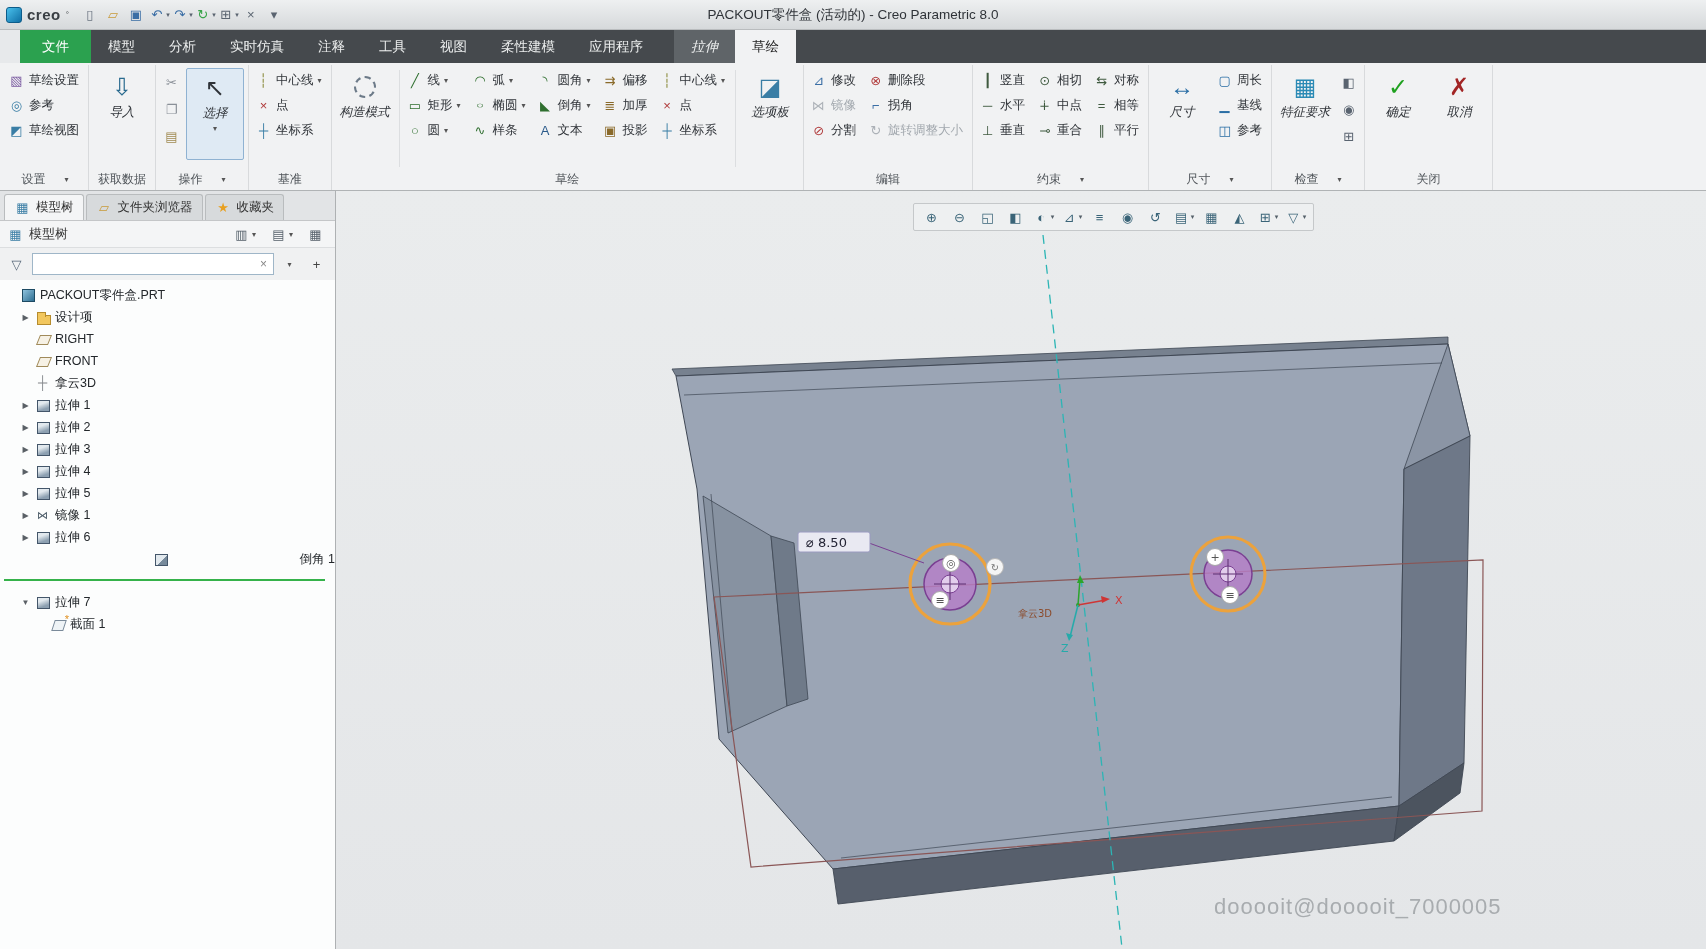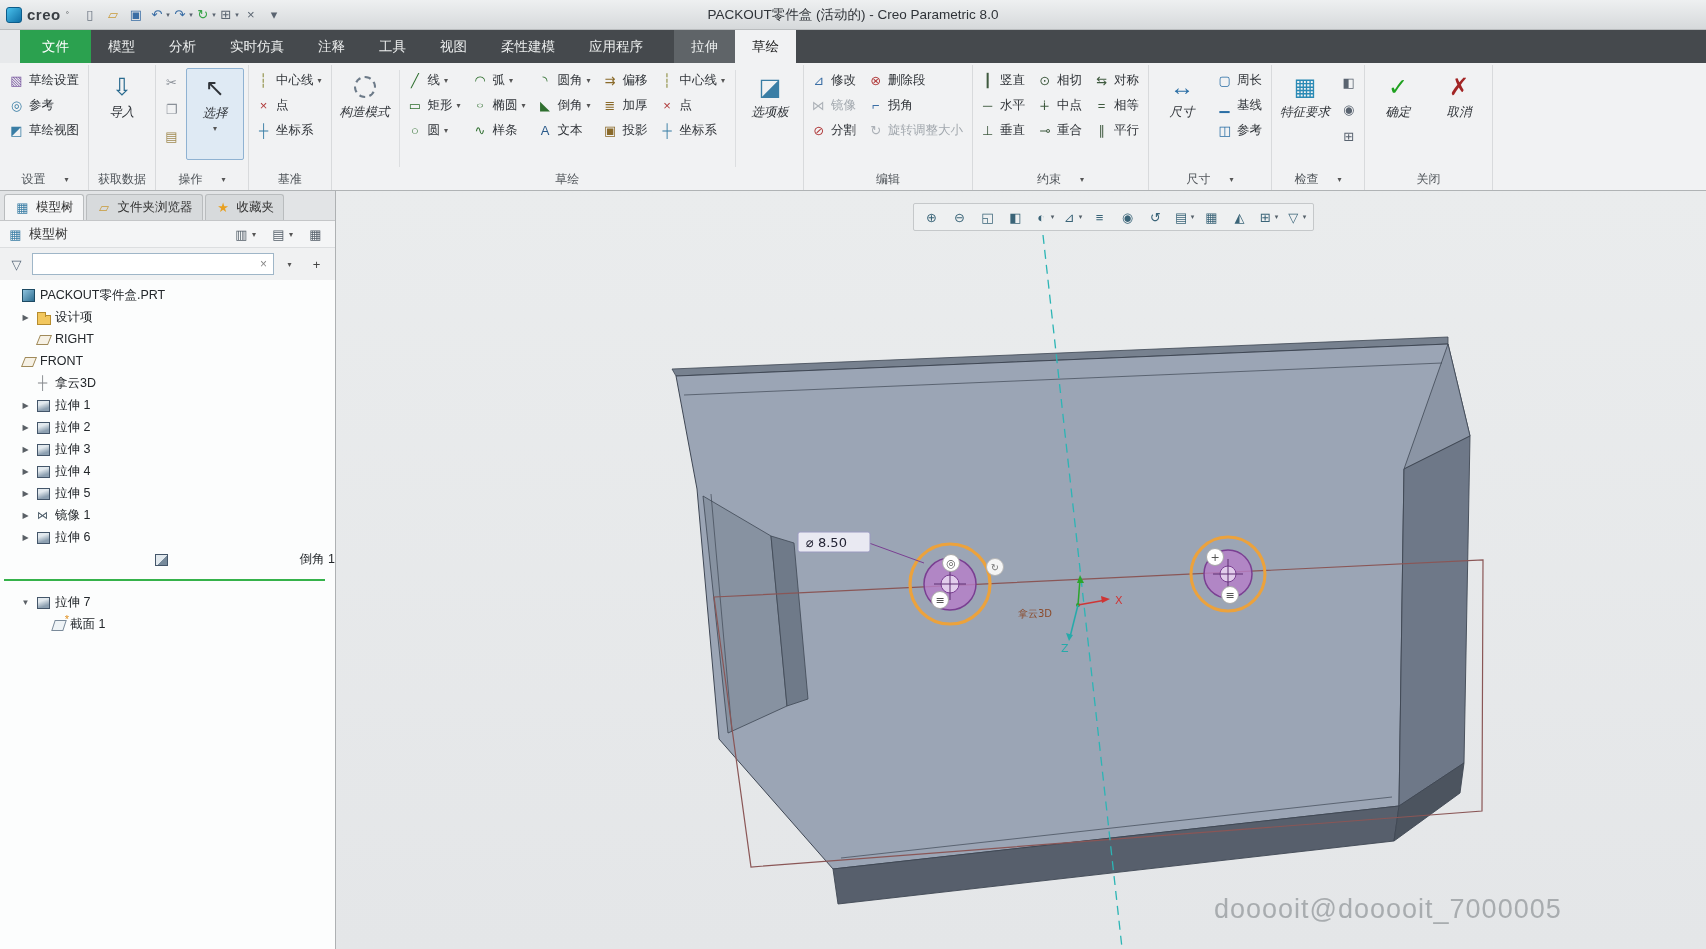--- a/index.html
+++ b/index.html
@@ -20,21 +20,21 @@
   .qat-btn { height:22px; min-width:22px; display:flex; align-items:center; justify-content:center;
     border-radius:2px; font-size:13px; }
   .qcaret { font-size:7px; color:#5a6470; margin-left:1px; }
   .titlebar-title { position:absolute; left:0; right:0; text-align:center; font-size:13.5px;
     color:#2f3338; pointer-events:none; }
 
   
   .tabbar { height:33px; background:#45494d; display:flex; align-items:stretch;margin-left:20px; }
   .tab { padding:0 17px; display:flex; align-items:center; color:#eceeee; font-size:13.5px; }
   .tab.file { background:#2ba14f; color:#fff; padding:0 22px; }
-  .tab.context { background:#5f6468; margin-left:14px; }
+  .tab.context { background:#5f6468; font-style:italic; margin-left:14px; }
   .tab.active { background:#f1f2f3; color:#222; }
 
   
   .ribbon { height:128px; background:#f1f2f3; border-bottom:1px solid #b0b3b5;
     display:flex; align-items:stretch; padding:2px 2px 0 2px; }
   .rgroup { display:flex; flex-direction:column; padding:0 4px; border-right:1px solid #d8dadc; }
   .rgroup-body { flex:1; display:flex; align-items:flex-start; gap:3px; padding-top:3px; }
   .rgroup-label { height:21px; display:flex; align-items:center; justify-content:center; gap:19px;
     color:#4f5archived4; color:#4f5459; font-size:12px; }
   .rcol { display:flex; flex-direction:column; }
@@ -102,21 +102,21 @@
   .ti-section::after { content:"*"; position:absolute; right:-3px; top:-4px; color:#e09020; font-size:11px; }
 
   
   .viewport { flex:1; position:relative; background:linear-gradient(#eaeced,#e4e6e8); overflow:hidden; }
   .scene { position:absolute; inset:0; width:100%; height:100%; }
   .scene text { font-family:"DejaVu Sans","Liberation Sans",sans-serif; }
   .gtoolbar { position:absolute; left:577px; top:12px; display:flex; align-items:center; gap:1px;
     padding:2px 4px; background:rgba(238,240,241,.92); border:1px solid #c5c8ca; border-radius:2px; }
   .gt-btn { width:27px; height:22px; display:flex; align-items:center; justify-content:center; font-size:14px; border-radius:2px; }
   .gcaret { font-size:7px; color:#55606a; margin-left:1px; }
-  .watermark { position:absolute; left:878px; top:703px; font-size:27px; color:#a8acaf; letter-spacing:1px; }
+  .watermark { position:absolute; left:878px; top:703px; font-size:22px; color:#a8acaf; letter-spacing:1px; }
 </style>
 </head>
 <body>
 
 <div class="titlebar">
   <div class="logo">
     <span class="logo-mark"></span>
     <span class="logo-text">creo</span>
     <span class="logo-sup">°</span>
   </div>
@@ -550,21 +550,21 @@
         <div class="trow" style="padding-left: 19px;">
           <span class="texp">▶</span>
           <span class="ti ti-folder"></span>
           <span class="tlbl">设计项</span>
         </div>
         <div class="trow" style="padding-left: 19px;">
           <span class="texp"></span>
           <span class="ti ti-plane"></span>
           <span class="tlbl">RIGHT</span>
         </div>
-        <div class="trow" style="padding-left: 4px;">
+        <div class="trow" style="padding-left: 19px;">
           <span class="texp"></span>
           <span class="ti ti-plane"></span>
           <span class="tlbl">FRONT</span>
         </div>
         <div class="trow" style="padding-left: 19px;">
           <span class="texp"></span>
           <span class="ti ti-csys"></span>
           <span class="tlbl">拿云3D</span>
         </div>
         <div class="trow" style="padding-left: 19px;">

